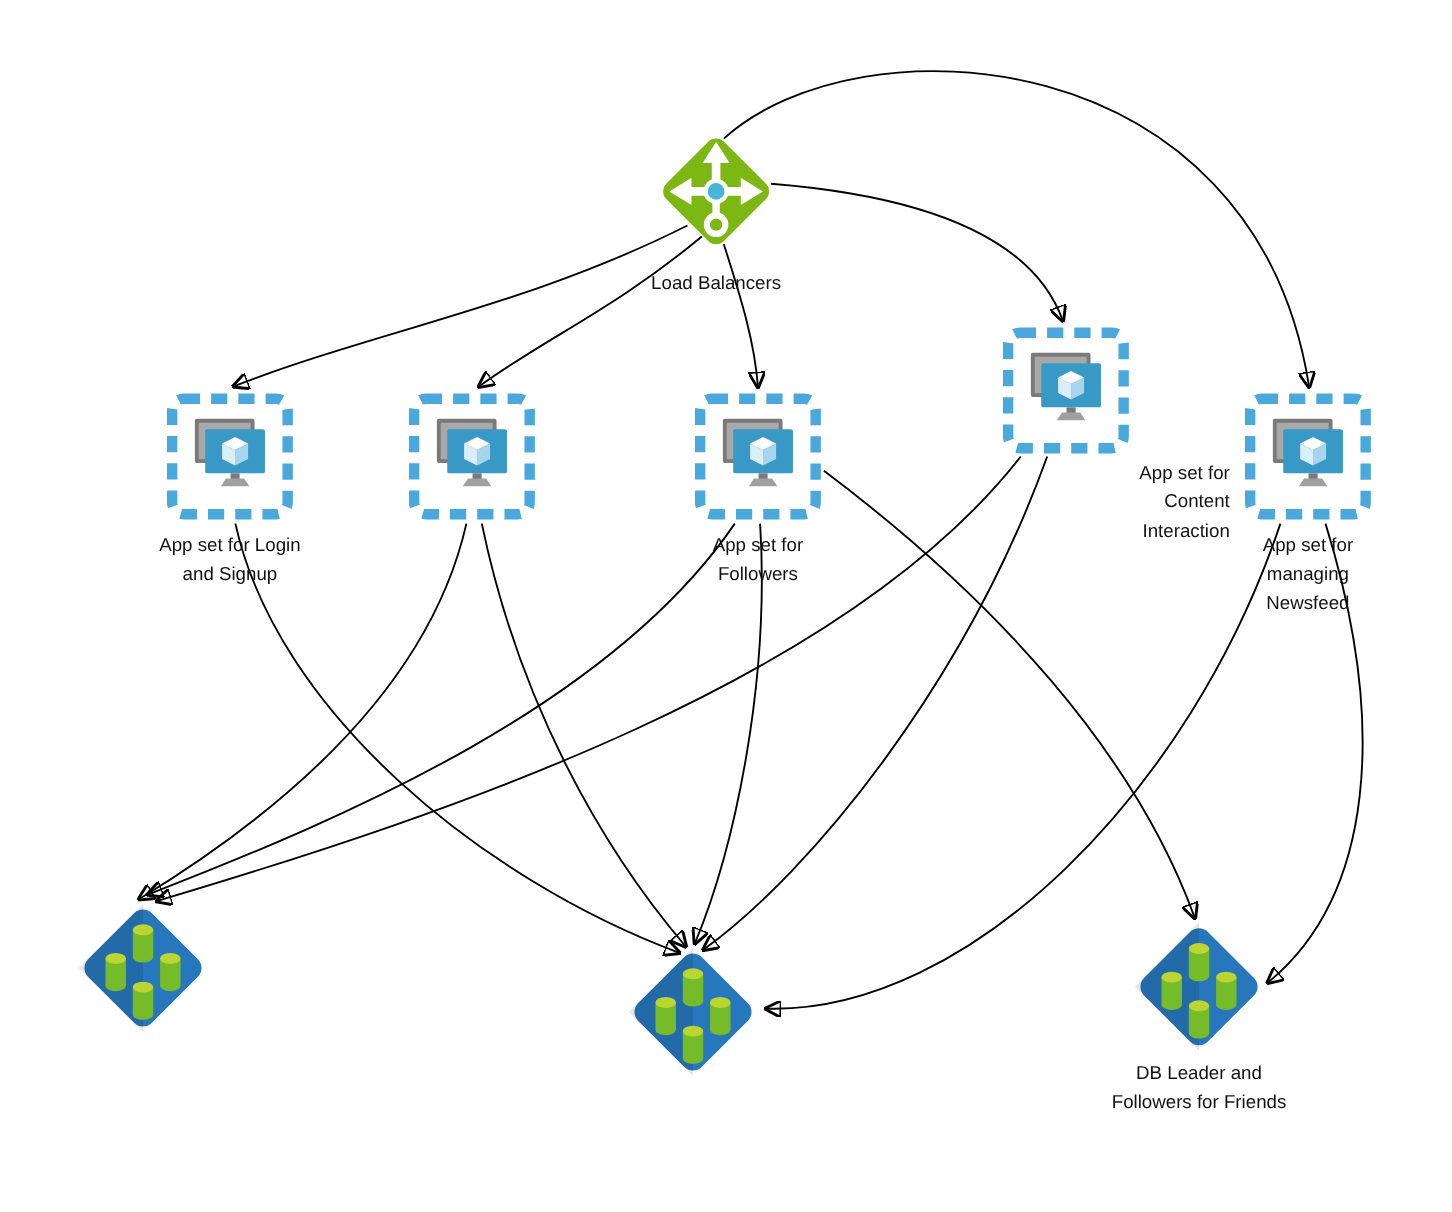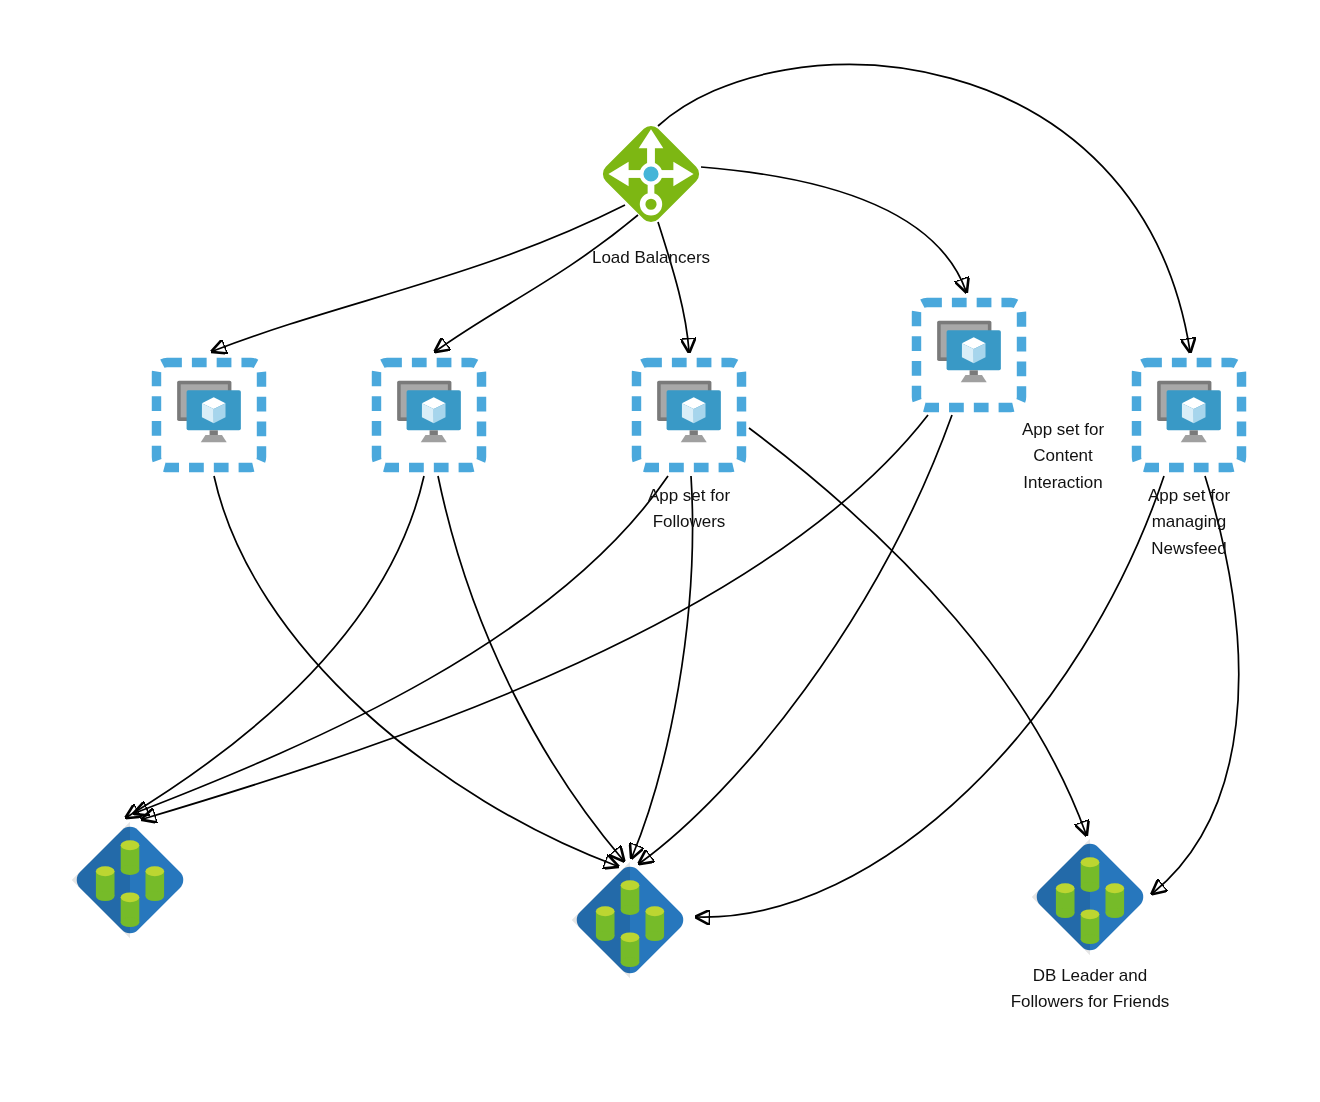--- a/index.html
+++ b/index.html
@@ -18,21 +18,21 @@
   .edges path { fill:none; stroke:#000; stroke-width:1.7px; }
   .icon {
     position:absolute; z-index:2; display:block;
   }
   .label {
     position:absolute; z-index:3;
     font-size:17px; line-height:1.55;
     text-align:center; color:#111;
     pointer-events:none;
   }
-  .label.left { text-align:center; }
+  .label.left { text-align:right; }
   .defs-holder { position:absolute; width:0; height:0; overflow:hidden; }
 </style>
 </head>
 <body>
 
 <svg class="defs-holder" aria-hidden="true">
   <defs>
     <symbol id="icon-lb" viewBox="0 0 100 100">
       <rect x="17" y="17" width="66" height="66" rx="9" fill="#7DB713" transform="rotate(45 50 50)"></rect>
       <line x1="50" y1="74" x2="50" y2="50" stroke="#fff" stroke-width="6"></line>
@@ -108,20 +108,21 @@
   </svg>
 
   <svg class="icon" style="left:595px; top:118px; width:112px; height:112px">
       <use href="#icon-lb" xlink:href="#icon-lb"></use>
     </svg>
   <div class="label" style="left:560px; top:245px; width:182px">Load Balancers</div>
 
   <svg class="icon" style="left:150px; top:356px; width:118px; height:118px">
       <use href="#icon-vmss" xlink:href="#icon-vmss"></use>
     </svg>
+  <div class="label" style="left:129px; top:483px; width:160px">App set for Login and Signup</div>
 
   <svg class="icon" style="left:370px; top:356px; width:118px; height:118px">
       <use href="#icon-vmss" xlink:href="#icon-vmss"></use>
     </svg>
 
   <svg class="icon" style="left:630px; top:356px; width:118px; height:118px">
       <use href="#icon-vmss" xlink:href="#icon-vmss"></use>
     </svg>
   <div class="label" style="left:624px; top:483px; width:130px">App set for Followers</div>
 

